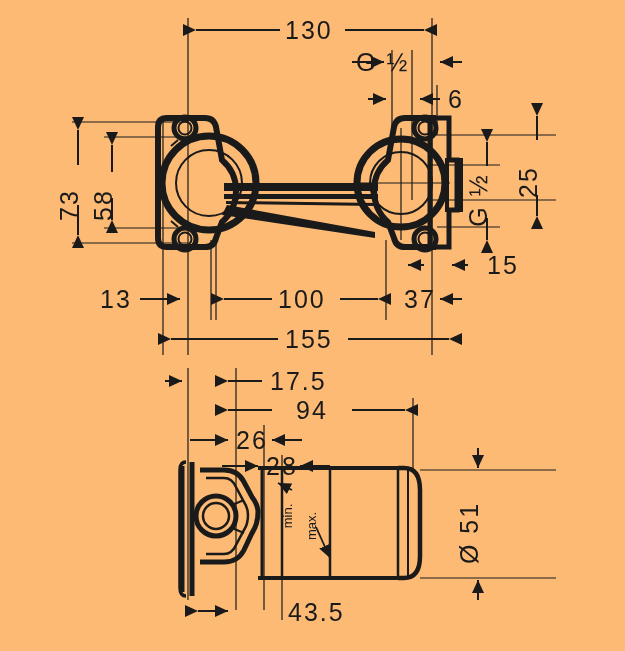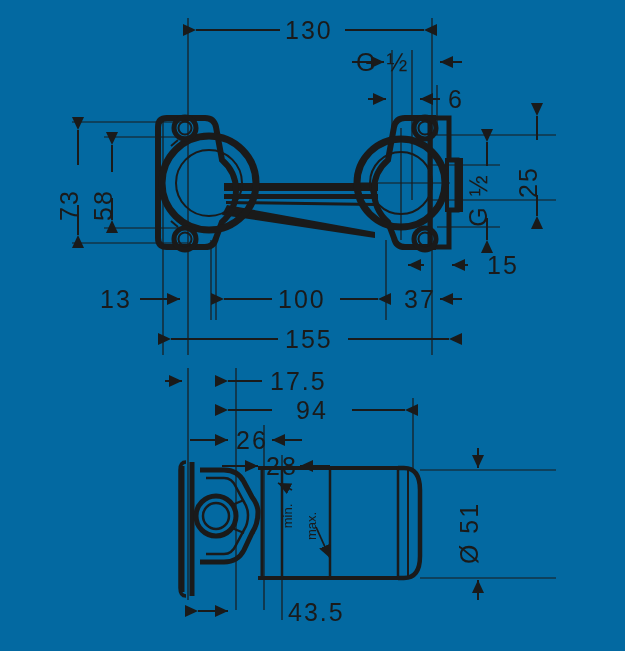--- a/index.html
+++ b/index.html
@@ -1,18 +1,18 @@
 <!DOCTYPE html>
 <html><head>
 <meta charset="utf-8">
 <style>
   html,body{margin:0;padding:0;background:#ffffff;}
   body{width:625px;height:651px;overflow:hidden;
        font-family:"Liberation Sans","DejaVu Sans",sans-serif;}
-  #stage{position:relative;width:625px;height:651px;background:#0369a1;}
+  #stage{position:relative;width:625px;height:651px;background:#fdba74;}
   svg{display:block;}
   .dimtext{font-family:"Liberation Sans","DejaVu Sans",sans-serif;
            font-size:25px;fill:#1a1a1a;letter-spacing:2px;}
   .minmax{font-family:"Liberation Sans","DejaVu Sans",sans-serif;
            font-size:13px;fill:#1a1a1a;}
 </style>
 </head>
 <body>
 
 <div id="stage">

